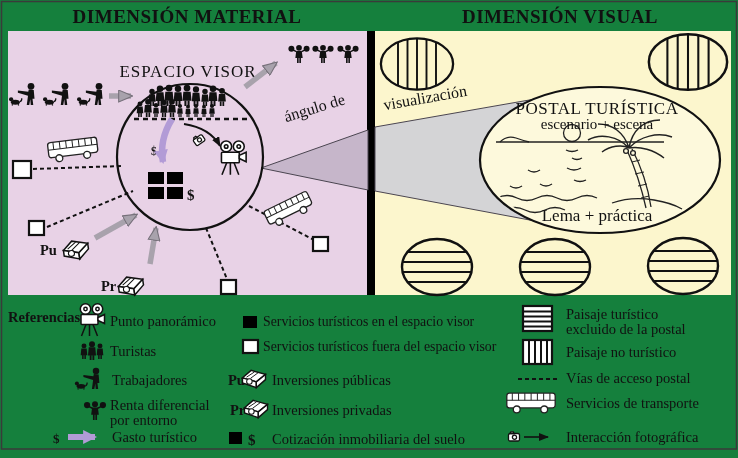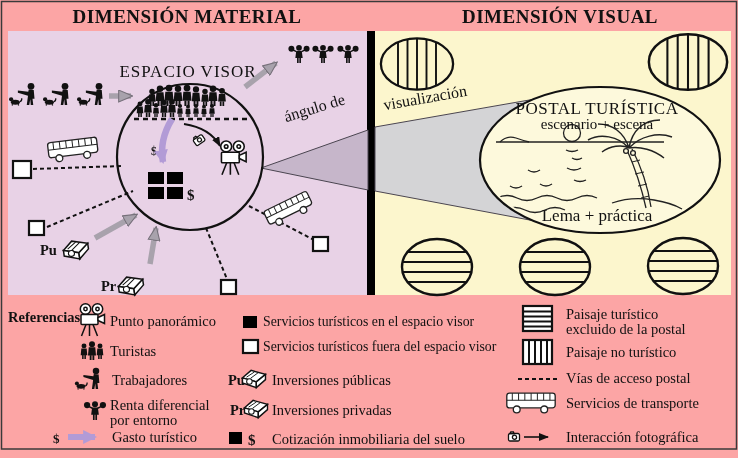--- a/index.html
+++ b/index.html
@@ -1,16 +1,16 @@
 <!DOCTYPE html>
 <html><head>
 <meta charset="utf-8">
 <style>
   html,body{margin:0;padding:0;background:#fff;}
-  .canvas{position:relative;width:738px;height:458px;background:#fca5a5;overflow:hidden;
+  .canvas{position:relative;width:738px;height:458px;background:#15803d;overflow:hidden;
           font-family:"Liberation Serif","DejaVu Serif",serif;}
   svg{display:block;}
   text{font-family:"Liberation Serif","DejaVu Serif",serif;fill:#111;}
   .title{font-size:19px;font-weight:bold;letter-spacing:.5px;}
   .biglabel{font-size:17px;letter-spacing:1px;}
   .angle{font-size:16px;}
   .postal-t{font-size:17px;letter-spacing:.5px;}
   .postal-s{font-size:15px;}
   .postal-f{font-size:17px;}
   .leg{font-size:14.5px;}

